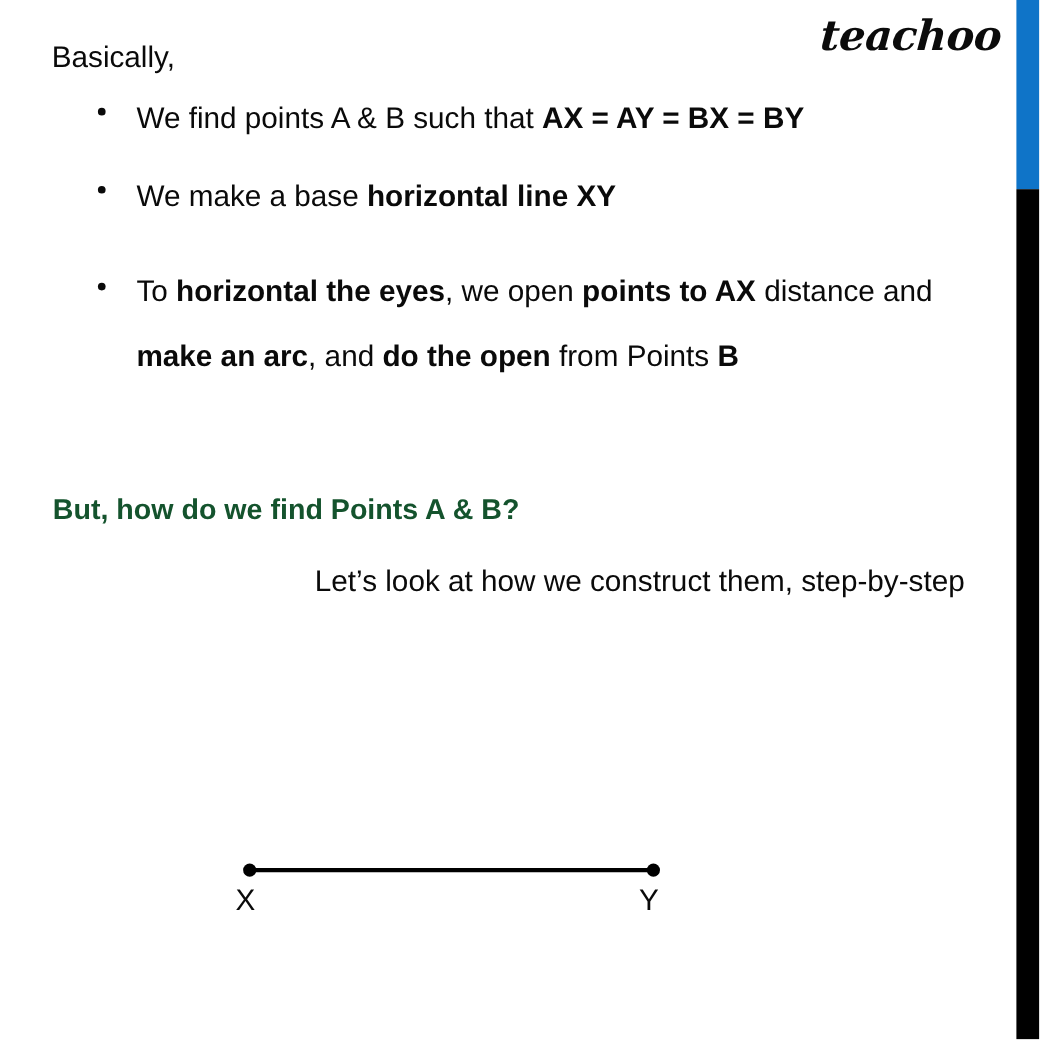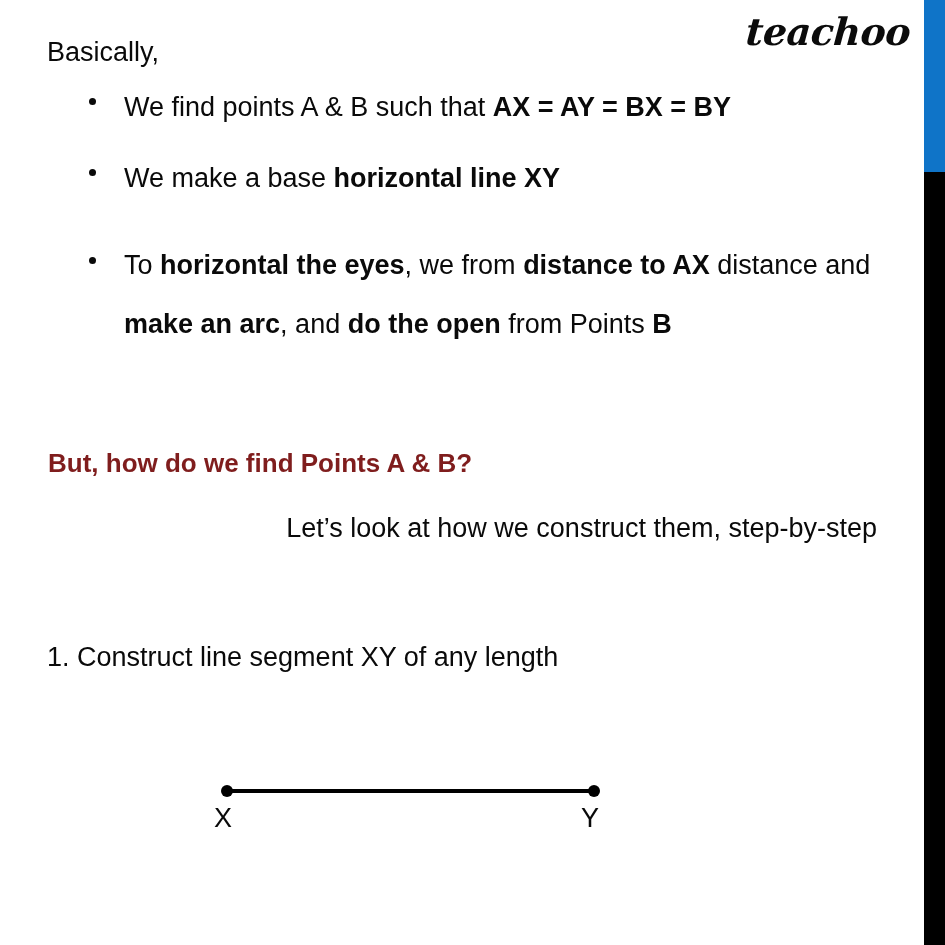--- a/index.html
+++ b/index.html
@@ -90,21 +90,21 @@
     line-height: 2.18;
     margin-bottom: 0;
   }
 
   b, .bold { font-weight: bold; }
 
   .question {
     margin: 95px 0 0 1px;
     font-size: 26px;
     font-weight: bold;
-    color: #7f1d1d;
+    color: #14532d;
     line-height: 1.2;
   }
 
   .subtext {
     margin: 32px 0 0 0;
     font-size: 27px;
     line-height: 1.2;
     text-align: right;
   }
 
@@ -153,30 +153,29 @@
         <span><span>We find points A &amp; B such that </span><b>AX = AY = BX = BY</b></span>
       </li>
 
       <li>
         <span class="bullet-dot"></span>
         <span><span>We make a base </span><b>horizontal line XY</b></span>
       </li>
 
       <li class="two-line">
         <span class="bullet-dot" style="top:0.78em"></span>
-        <span><span>To </span><b>horizontal the eyes</b><span>, we from </span><b>distance to AX</b><span> distance and </span><b>make an arc</b><span>, and </span><b>do the open</b><span> from Points </span><b>B</b></span>
+        <span><span>To </span><b>horizontal the eyes</b><span>, we open </span><b>points to AX</b><span> distance and </span><b>make an arc</b><span>, and </span><b>do the open</b><span> from Points </span><b>B</b></span>
       </li>
 
     </ul>
 
     <p class="question">But, how do we find Points A &amp; B?</p>
 
     <p class="subtext">Let’s look at how we construct them, step-by-step</p>
 
-    <p class="step">1. Construct line segment XY of any length</p>
 
   </div>
 
   <div class="figure">
     <svg width="945" height="110" viewBox="0 0 945 110">
       <line x1="227" y1="31" x2="594" y2="31" stroke="#000000" stroke-width="4"></line>
       <circle cx="227" cy="31" r="6" fill="#000000"></circle>
       <circle cx="594" cy="31" r="6" fill="#000000"></circle>
     </svg>
     <span class="fig-label fig-label-x">X</span>

